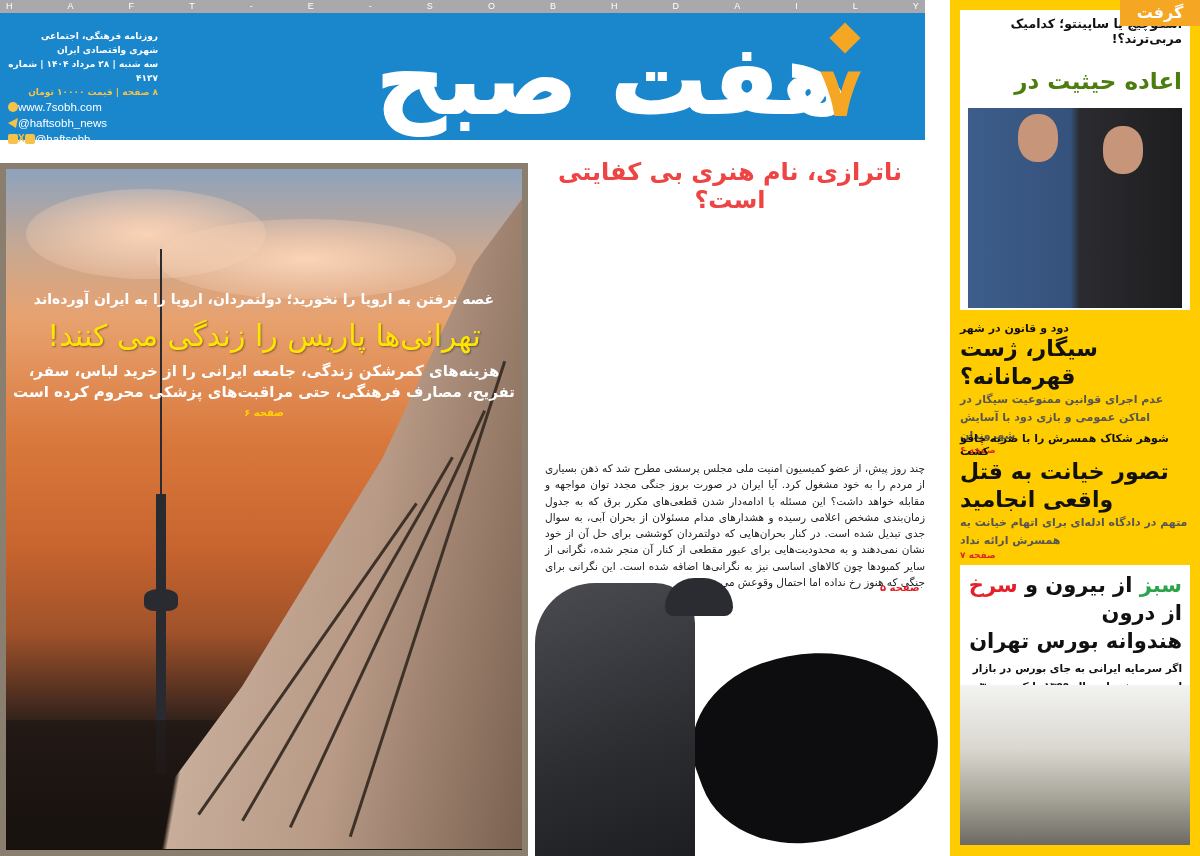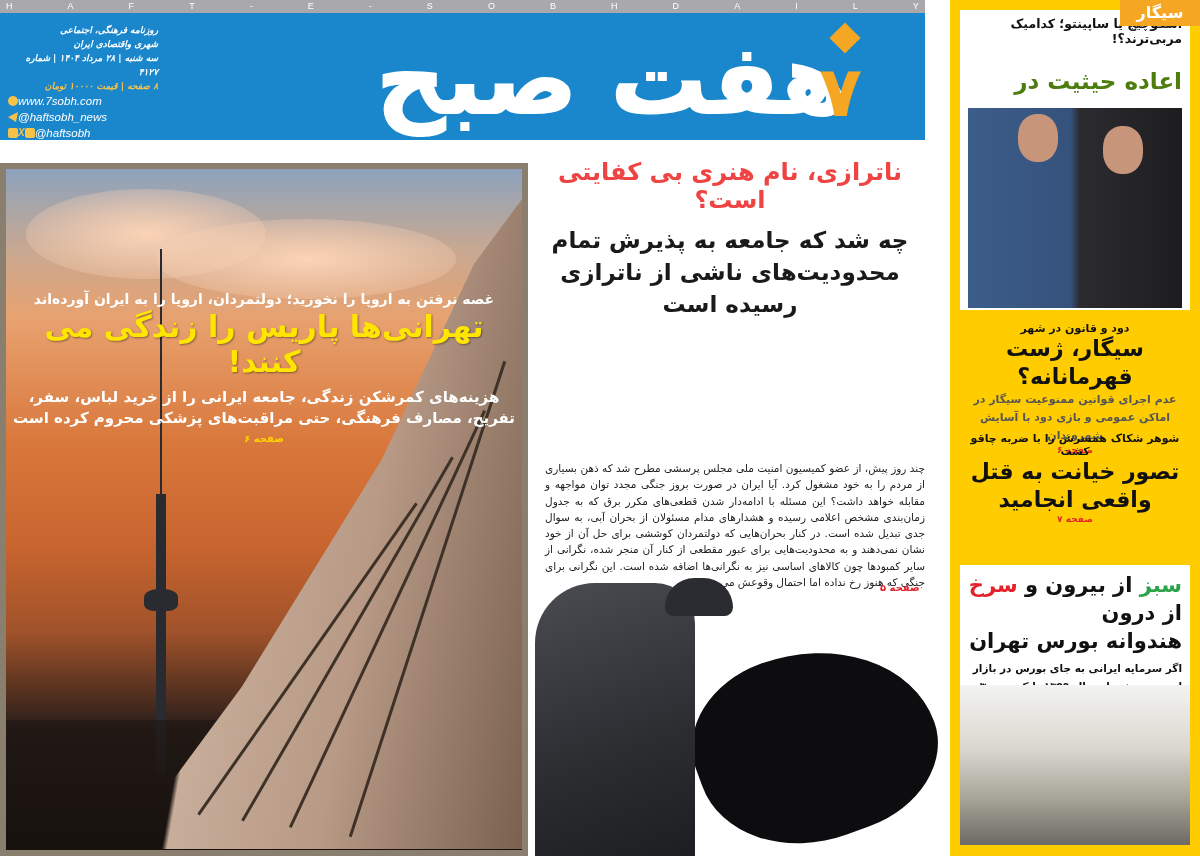--- a/index.html
+++ b/index.html
@@ -1,21 +1,21 @@
 <!DOCTYPE html>
 <html><head>
 <meta charset="utf-8">
 <style>
   * { box-sizing: border-box; margin: 0; padding: 0; }
   body { width: 1200px; height: 856px; background: #ffffff; font-family: "DejaVu Sans", sans-serif; position: relative; overflow: hidden; }
   
   .banner { position: absolute; left: 0; top: 0; width: 925px; height: 13px; background: #a9a9ab; display: flex; justify-content: space-between; padding: 0 6px; }
   .banner span { color: #ffffff; font-size: 9px; line-height: 13px; font-family: "Liberation Sans", sans-serif; }
   .masthead { position: absolute; left: 0; top: 13px; width: 925px; height: 127px; background: #1a87cc; }
-  .info { position: absolute; left: 8px; top: 10px; width: 150px; direction: rtl; text-align: left; color: #fff; font-style: italic; }
+  .info { position: absolute; left: 8px; top: 16px; width: 150px; direction: rtl; text-align: left; color: #fff; }
   .info .line { font-size: 9px; line-height: 14px; font-weight: bold; direction: rtl; text-align: right; width: 152px; }
   .info .price { color: #f6c24a; }
   .info .social { font-family: "Liberation Sans", sans-serif; font-size: 11.5px; line-height: 16px; direction: ltr; text-align: left; display: flex; align-items: center; }
   .ico { display: inline-block; width: 10px; height: 10px; border-radius: 50%; background: #f6c24a; }
   .ico.sq { border-radius: 2px; }
   .logo { position: absolute; left: 228px; top: 8px; width: 660px; height: 136px; }
   .logo-text { position: absolute; right: 40px; top: 4px; font-size: 96px; font-weight: bold; color: #fff; direction: rtl; -webkit-text-stroke: 2px #fff; letter-spacing: -2px; font-family: "DejaVu Sans", sans-serif; line-height: 110px; }
   .logo-seven { position: absolute; right: 26px; top: 30px; font-size: 70px; color: #f5a623; font-weight: bold; }
   .logo-dot { position: absolute; right: 32px; top: 6px; width: 22px; height: 22px; background: #f5a623; transform: rotate(45deg); }
 
@@ -27,21 +27,21 @@
   .tower { position: absolute; left: 150px; top: 325px; width: 10px; height: 280px; background: #2a2b30; }
   .tower-pod { position: absolute; left: 138px; top: 420px; width: 34px; height: 22px; background: #2a2b30; border-radius: 40% 40% 30% 30%; }
   .tower-spire { position: absolute; left: 154px; top: 80px; width: 2px; height: 250px; background: #2a2b30; }
   .azadi { position: absolute; right: 0; top: 30px; width: 400px; height: 650px;
     background: linear-gradient(100deg, rgba(0,0,0,0) 0%, rgba(0,0,0,0) 30%, #c7ad9a 31%, #b89a86 60%, #7a6150 100%);
     clip-path: polygon(100% 0, 100% 100%, 0 100%, 30% 75%, 65% 40%, 88% 10%); }
   .azadi-stripe { position: absolute; background: #3e3228; width: 3px; }
   .ground { position: absolute; left: 0; bottom: 0; width: 100%; height: 130px; background: linear-gradient(180deg, rgba(30,22,18,0.6), #18120f); }
   .feature-text { position: absolute; left: 0; top: 122px; width: 100%; text-align: center; direction: rtl; }
   .feature-kicker { color: #fff; font-size: 14px; font-weight: bold; }
-  .feature-title { color: #ffe500; font-size: 30px; font-weight: bold; margin-top: 2px; text-shadow: 1px 1px 2px rgba(0,0,0,.4); }
+  .feature-title { color: #ffe500; font-size: 30px; font-weight: normal; margin-top: 11px; text-shadow: 1px 1px 2px rgba(0,0,0,.4); }
   .feature-sub { color: #fff; font-size: 15px; font-weight: bold; line-height: 21px; margin-top: 8px; }
   .feature-page { color: #ffd400; font-size: 10px; font-weight: bold; margin-top: 4px; }
 
   
   .center { position: absolute; left: 530px; top: 150px; width: 400px; direction: rtl; text-align: center; }
   .kicker { font-size: 24px; font-weight: bold; color: #ef4444; margin-top: 8px; }
   .headline { font-size: 64px; font-weight: bold; line-height: 72px; margin-top: 12px; letter-spacing: -2px; }
   .headline .red { color: #e4212b; }
   .headline .black { color: #111; }
   .subhead { font-size: 23px; font-weight: bold; color: #1a1a1a; line-height: 32px; margin-top: 10px; }
@@ -54,21 +54,21 @@
 
   
   .right { position: absolute; left: 950px; top: 0; width: 250px; height: 856px; background: #ffcc00; }
   .corner-tag { position: absolute; right: 0; top: 0; width: 80px; height: 26px; background: #f5a623; color: #fff; font-size: 16px; font-weight: bold; text-align: center; line-height: 26px; direction: rtl; }
   .card1 { position: absolute; left: 10px; top: 10px; width: 230px; height: 300px; background: #fff; direction: rtl; text-align: right; padding: 6px 8px; }
   .r-kicker { font-size: 12.5px; font-weight: bold; color: #111; }
   .r-title { font-size: 23px; font-weight: bold; color: #4d7c0f; line-height: 30px; margin-top: 20px; }
   .r-ref { color: #e4212b; font-size: 9px; font-weight: bold; }
   .photo { position: absolute; left: 8px; top: 98px; width: 214px; height: 200px; background: linear-gradient(90deg, #3d5d8a 0%, #35527c 48%, #2c2c30 52%, #1d1d20 100%); }
   .face { position: absolute; width: 40px; height: 48px; border-radius: 45%; background: #c7957a; }
-  .yellow-block { position: absolute; left: 960px; width: 230px; direction: rtl; text-align: center; }
+  .yellow-block { position: absolute; left: 960px; width: 230px; direction: rtl; text-align: left; }
   .y-kicker { font-size: 11px; font-weight: bold; color: #111; }
   .y-title { font-size: 22px; font-weight: bold; color: #111; line-height: 28px; }
   .y-sub { font-size: 11px; font-weight: bold; color: #555; line-height: 18px; }
   .card2 { position: absolute; left: 960px; top: 565px; width: 230px; height: 280px; background: #fff; direction: rtl; text-align: right; padding: 6px 8px; }
   .c2-title { font-size: 21px; font-weight: bold; color: #111; line-height: 28px; }
   .c2-title .g { color: #2aa34a; }
   .c2-title .r { color: #e4212b; }
   .c2-sub { font-size: 10.5px; font-weight: bold; color: #111; line-height: 18px; margin-top: 4px; }
   .bourse { position: absolute; left: 0; bottom: 0; width: 230px; height: 160px; background: linear-gradient(180deg, #f3f3f1 0%, #d9d7cf 40%, #a8a59a 70%, #6c6a63 100%); }
 </style>
@@ -139,51 +139,51 @@
       <div class="feature-kicker">غصه نرفتن به اروپا را نخورید؛ دولتمردان، اروپا را به ایران آورده‌اند</div>
       <div class="feature-title">تهرانی‌ها پاریس را زندگی می کنند!</div>
       <div class="feature-sub">هزینه‌های کمرشکن زندگی، جامعه ایرانی را از خرید لباس، سفر، تفریح، مصارف فرهنگی، حتی مراقبت‌های پزشکی محروم کرده است</div>
       <div class="feature-page">صفحه ۶</div>
     </div>
   </div>
 </div>
 
 <div class="center">
   <div class="kicker">ناترازی، نام هنری بی کفایتی است؟</div>
-  <div class="subhead">چه شد که جامعه به پذیرش تمام محدودیت‌های ناشی از ناترازی رسیده است</div>
 </div>
 <div class="body-text">چند روز پیش، از عضو کمیسیون امنیت ملی مجلس پرسشی مطرح شد که ذهن بسیاری از مردم را به خود مشغول کرد. آیا ایران در صورت بروز جنگی مجدد توان مواجهه و مقابله خواهد داشت؟ این مسئله با ادامه‌دار شدن قطعی‌های مکرر برق که به جدول زمان‌بندی مشخص اعلامی رسیده و هشدارهای مدام مسئولان از بحران آبی، به سوال جدی تبدیل شده است. در کنار بحران‌هایی که دولتمردان کوششی برای حل آن از خود نشان نمی‌دهند و به محدودیت‌هایی برای عبور مقطعی از کنار آن منجر شده، نگرانی از سایر کمبودها چون کالاهای اساسی نیز به نگرانی‌ها اضافه شده است. این نگرانی برای جنگی که هنوز رخ نداده اما احتمال وقوعش می‌رود...</div>
 <div class="page-ref center-ref">صفحه ۵</div>
 <div class="shadow"></div>
 <div class="oldman"></div>
 <div class="cap"></div>
 
 <div class="right">
   <div class="card1">
     <div class="r-kicker">اسکوچیچ یا ساپینتو؛ کدامیک مربی‌ترند؟!</div>
     <div class="r-title">اعاده حیثیت در تبریز</div>
     <div class="r-ref">صفحه ۷</div>
     <div class="photo">
       <div class="face" style="left:50px;top:6px;"></div>
       <div class="face" style="left:135px;top:18px;"></div>
     </div>
   </div>
-  <div class="corner-tag">سیگار</div>
+  <div class="corner-tag">گرفت</div>
 </div>
 
 <div class="yellow-block" style="top:322px;">
   <div class="y-kicker">دود و قانون در شهر</div>
   <div class="y-title">سیگار، ژست قهرمانانه؟</div>
   <div class="y-sub">عدم اجرای قوانین ممنوعیت سیگار در اماکن عمومی و بازی دود با آسایش شهروندان</div>
   <div class="r-ref">صفحه ۶</div>
 </div>
 
 <div class="yellow-block" style="top:432px;">
   <div class="y-kicker">شوهر شکاک همسرش را با ضربه چاقو کشت</div>
   <div class="y-title">تصور خیانت به قتل واقعی انجامید</div>
+  <div class="y-sub">متهم در دادگاه ادله‌ای برای اتهام خیانت به همسرش ارائه نداد</div>
   <div class="r-ref">صفحه ۷</div>
 </div>
 
 <div class="card2">
   <div class="c2-title"><span class="g">سبز</span><span> از بیرون و </span><span class="r">سرخ</span><span> از درون</span></div>
   <div class="c2-title">هندوانه بورس تهران</div>
   <div class="c2-sub">اگر سرمایه ایرانی به جای بورس در بازار ارز می‌چرخید از سال ۱۳۹۹ تا کنون ۳۰۰ درصد سود می‌گرفت</div>
   <div class="r-ref">صفحه ۲</div>
   <div class="bourse"></div>
 </div>

